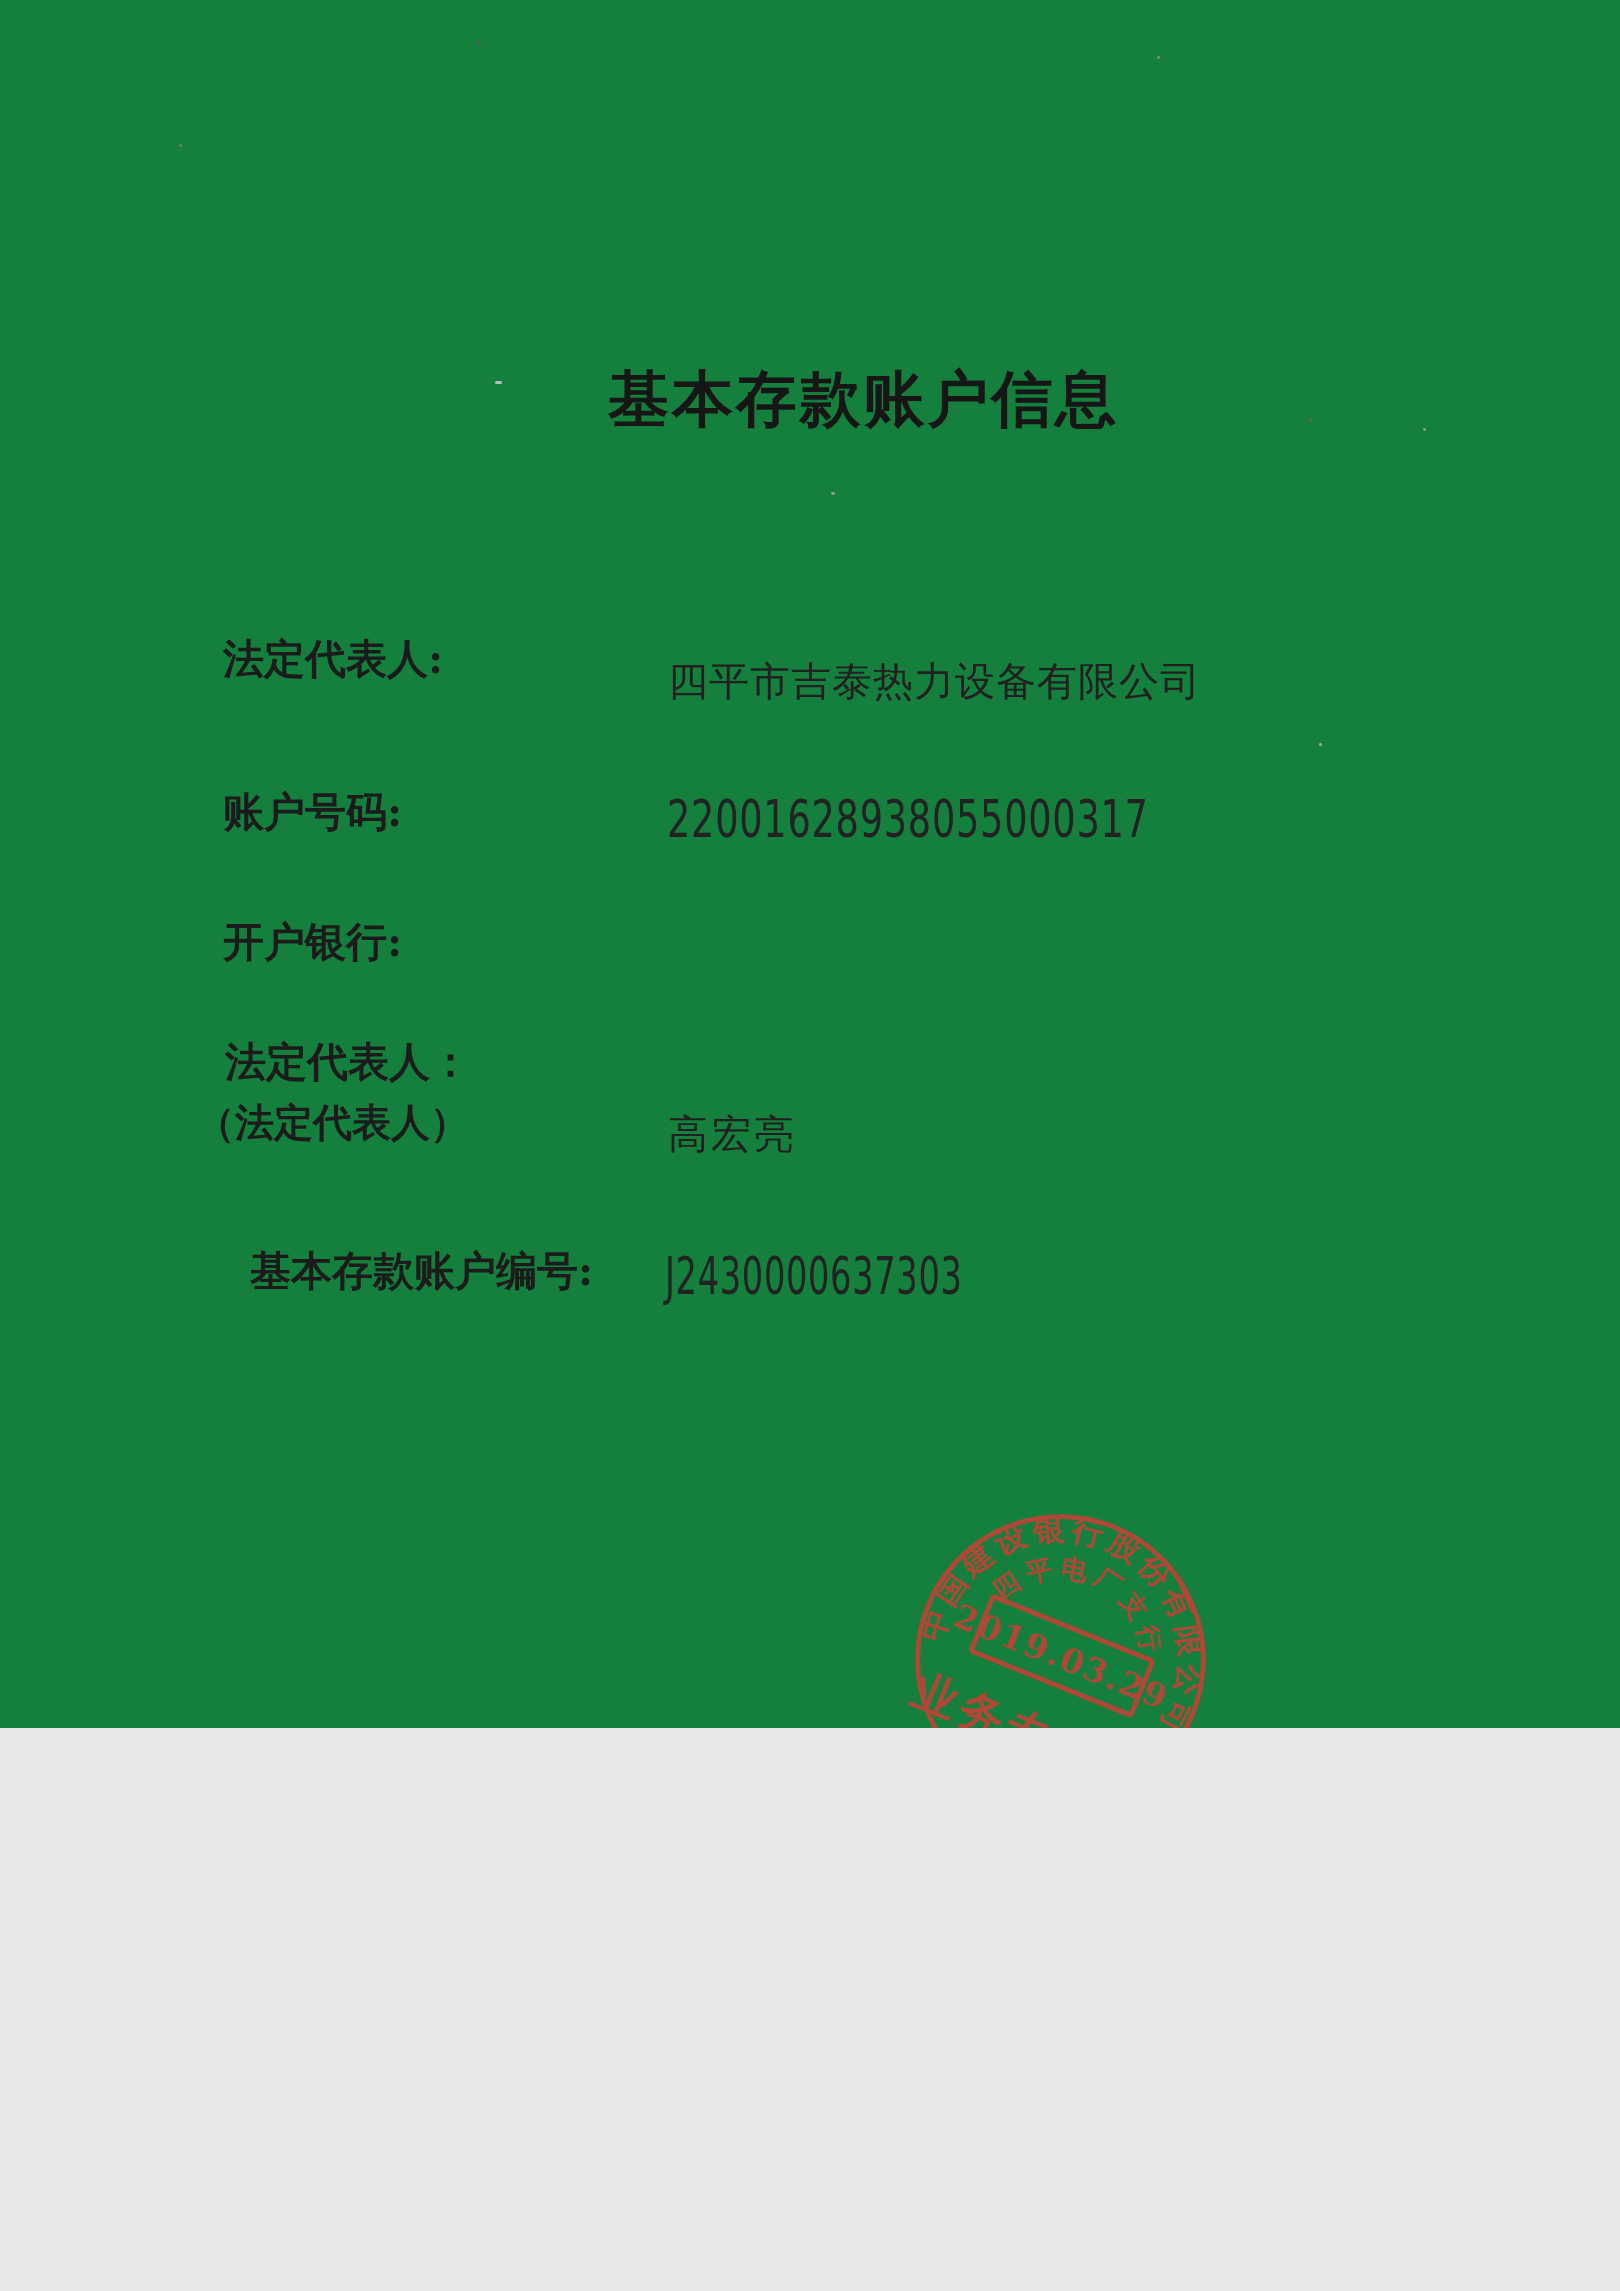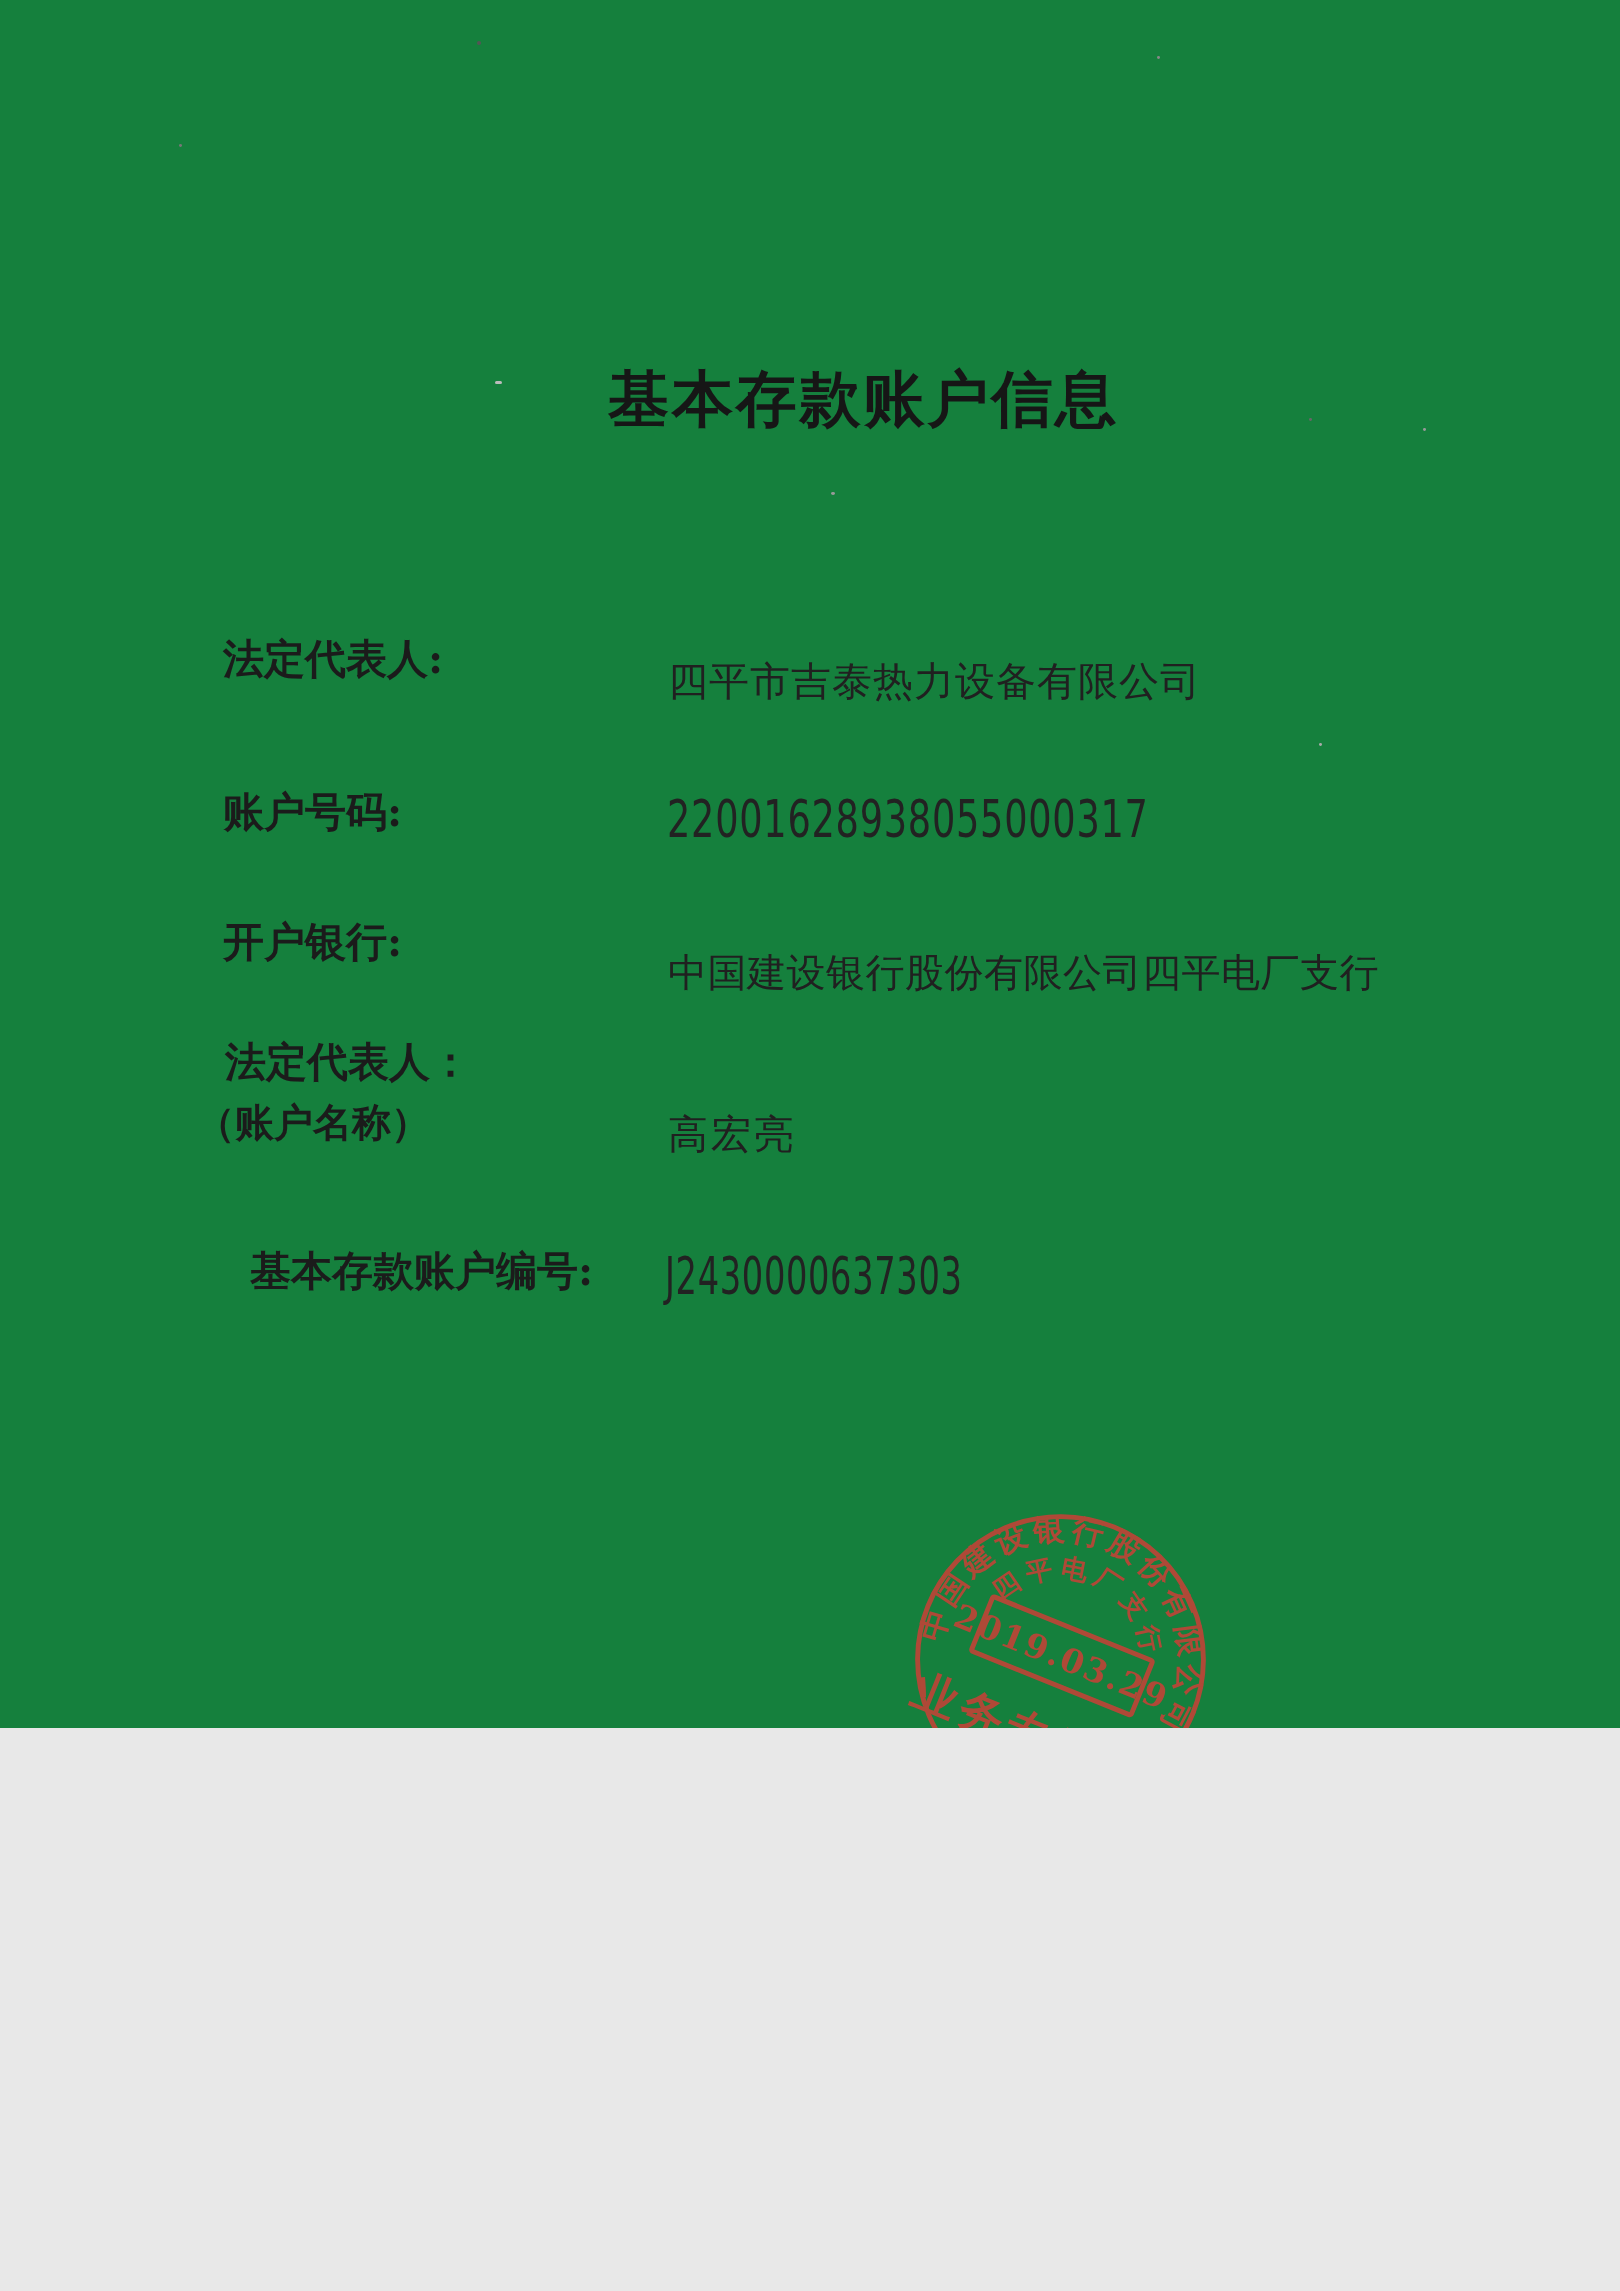--- a/index.html
+++ b/index.html
@@ -68,24 +68,23 @@
 
   <div class="abs title">基本存款账户信息</div>
 
   <div class="abs lbl l1">法定代表人:</div>
   <div class="abs val v1">四平市吉泰热力设备有限公司</div>
 
   <div class="abs lbl l2">账户号码:</div>
   <div class="abs numval v2">22001628938055000317</div>
 
   <div class="abs lbl l3">开户银行:</div>
-  <div class="abs val v3">中国建设银行股份有限公司四平电厂支行</div>
 
   <div class="abs lbl l4a">法定代表人：</div>
-  <div class="abs lbl l4b">（账户名称）</div>
+  <div class="abs lbl l4b">（法定代表人）</div>
   <div class="abs val v4">高宏亮</div>
 
   <div class="abs lbl l5">基本存款账户编号:</div>
   <div class="abs numval v5">J2430000637303</div>
 
   <svg class="stamp" width="323" height="323" viewBox="-165 -165 330 330">
     <g transform="rotate(22)" opacity="0.83">
       <circle r="146" fill="none" stroke-width="5" stroke="#cf3e37"></circle>
       <path id="sealRingPath" d="M -114.6 41.7 A 122 122 0 1 1 114.6 41.7" fill="none"></path>
       <path id="sealBranchPath" d="M -78.9 -28.7 A 84 84 0 0 1 78.9 -28.7" fill="none"></path>

